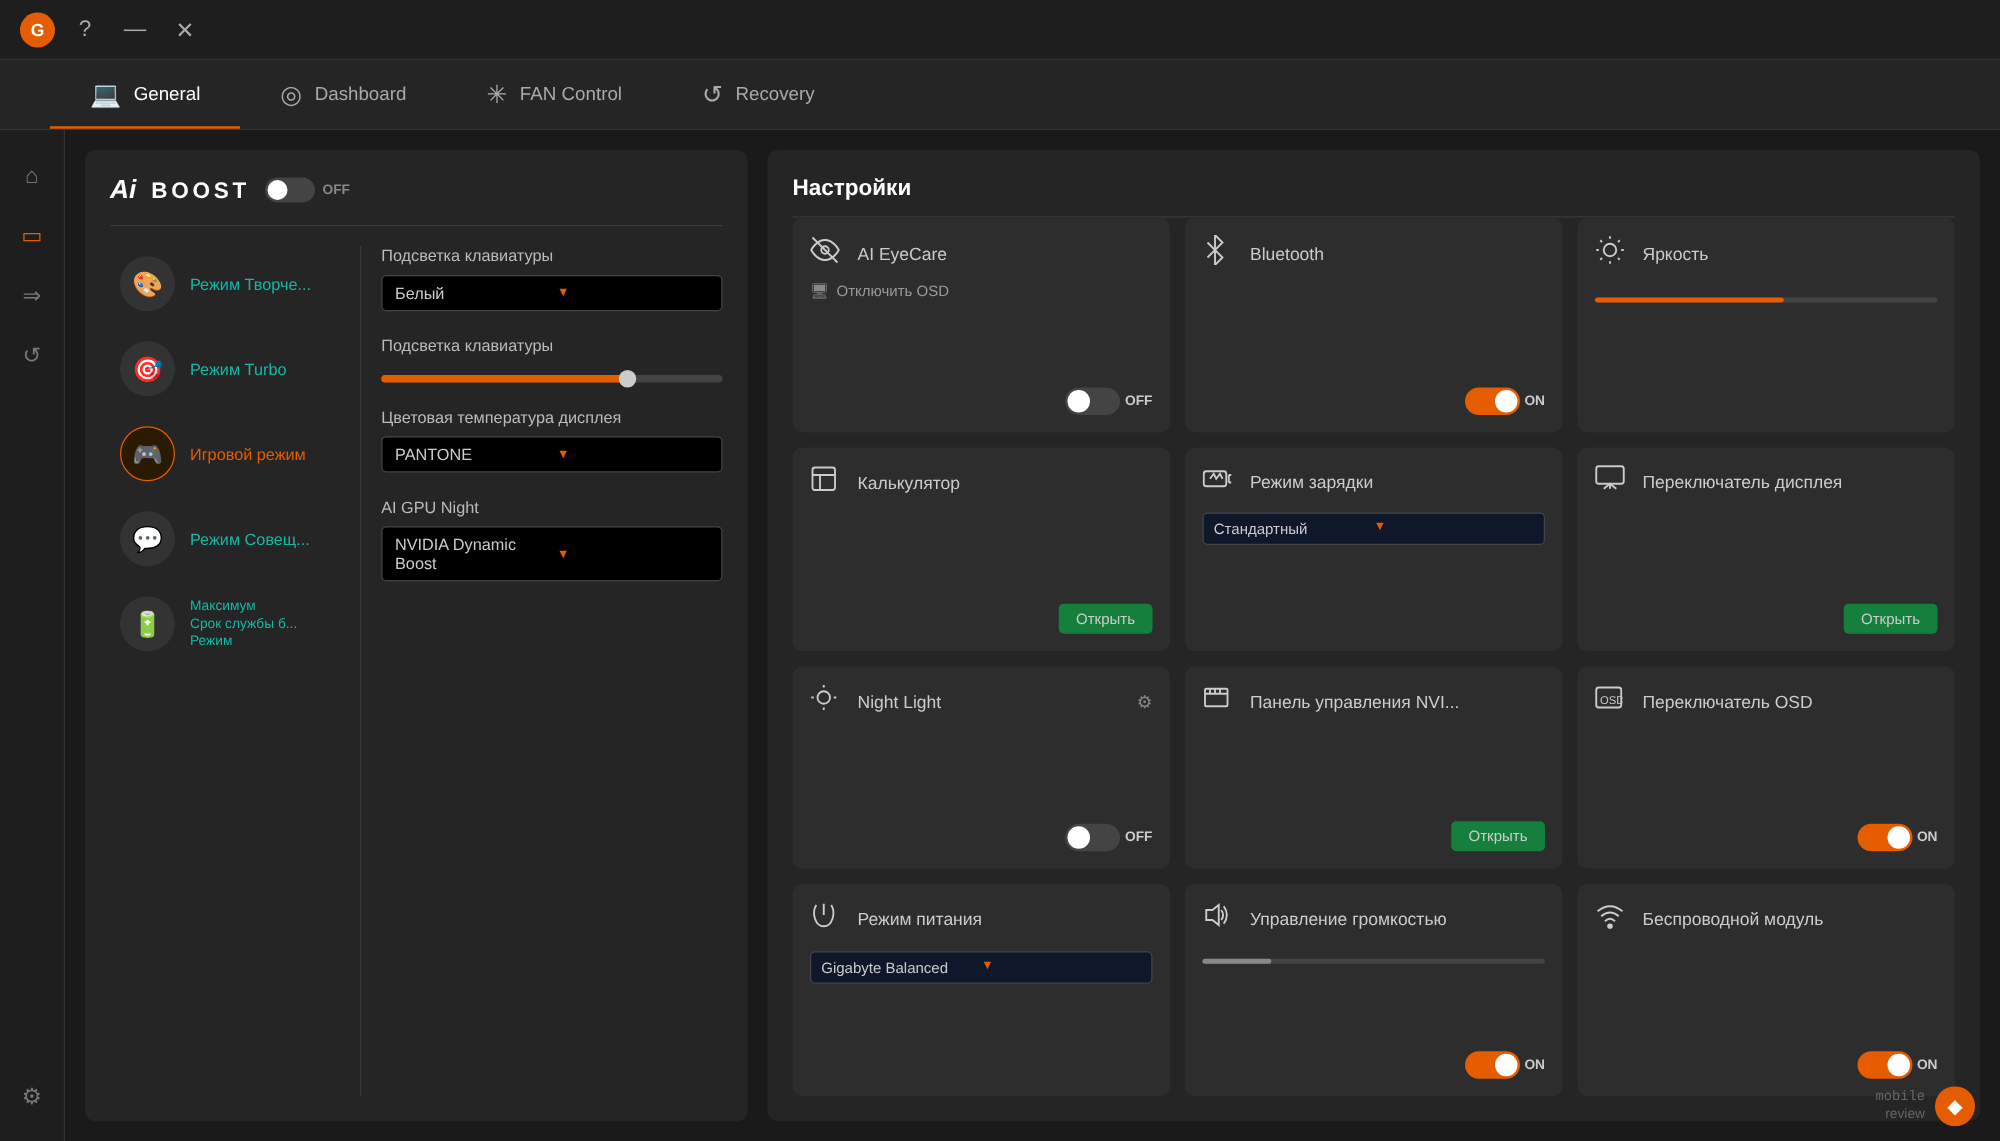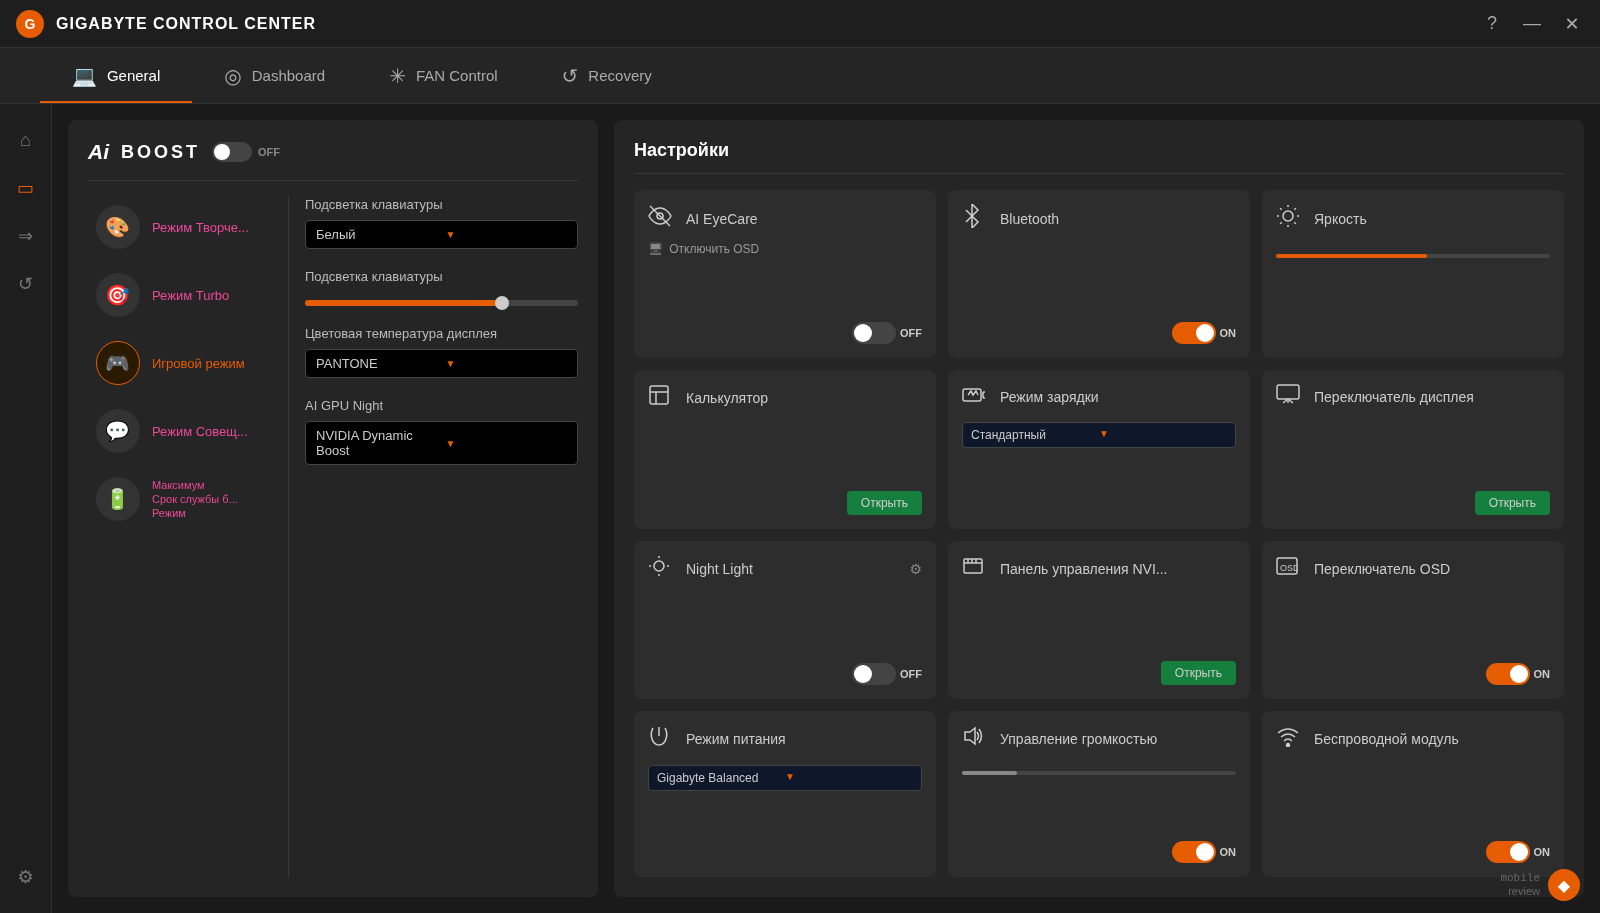--- a/index.html
+++ b/index.html
@@ -224,21 +224,21 @@
       align-items: center;
       justify-content: center;
       font-size: 20px;
       flex-shrink: 0;
     }
     .mode-item.active .mode-icon {
       background: #2a1500;
       border: 1px solid #e65c00;
     }
     .mode-name {
-      color: #ec4899;
+      color: #14b8a6;
       font-size: 13px;
     }
 
     
     .settings-panel {
       flex: 1;
       padding-left: 16px;
       border-left: 1px solid #3a3a3a;
       display: flex;
       flex-direction: column;
@@ -298,21 +298,21 @@
       padding: 20px;
       display: flex;
       flex-direction: column;
     }
     .panel-title {
       color: #fff;
       font-size: 18px;
       font-weight: bold;
       padding-bottom: 12px;
       border-bottom: 1px solid #3a3a3a;
-      margin-bottom: 16px;
+      margin-bottom: 0;
     }
 
     .settings-grid {
       display: grid;
       grid-template-columns: repeat(3, 1fr);
       gap: 12px;
       flex: 1;
     }
     .setting-card {
       background: #2d2d2d;
@@ -452,21 +452,20 @@
       justify-content: center;
       color: white;
       font-size: 16px;
     }
   </style>
 </head>
 <body>
 
 <div class="title-bar">
   <div class="title-bar-logo">G</div>
-  <div class="title-bar-title">GIGABYTE CONTROL CENTER</div>
   <div class="title-bar-controls">
     <div class="title-bar-btn">?</div>
     <div class="title-bar-btn">—</div>
     <div class="title-bar-btn">✕</div>
   </div>
 </div>
 
 <div class="tab-bar">
   <div class="tab-item active">
     <span class="tab-icon">💻</span>

